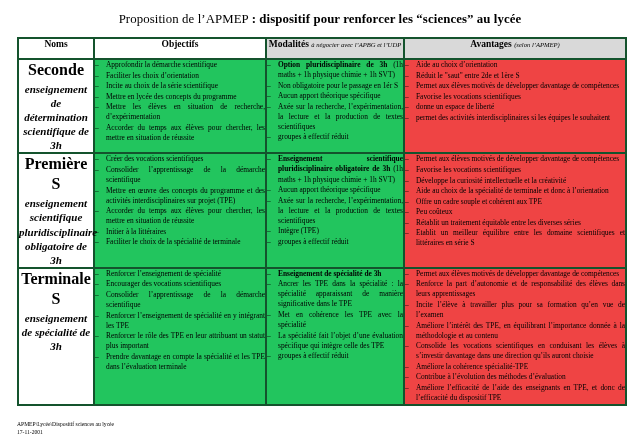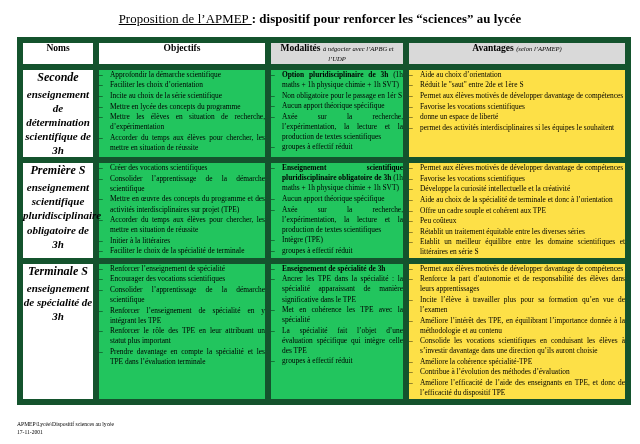--- a/index.html
+++ b/index.html
@@ -21,33 +21,33 @@
     box-sizing: border-box;
   }
   .doc-title {
     text-align: center;
     font-size: 12.8px;
     padding-top: 12px;
     padding-bottom: 0px;
     letter-spacing: 0.1px;
     white-space: nowrap;
   }
-  .doc-title .t-light { font-weight: normal; text-decoration: underline; }
+  .doc-title .t-light { font-weight: normal; }
   .doc-title .t-bold  { font-weight: bold; }
 
   table.main {
     position: absolute;
     left: 17px;
     top: 37px;
     width: 608px;
     border-collapse: collapse;
     table-layout: fixed;
   }
   table.main td, table.main th {
-    border: 6px solid #14532d;
+    border: 2px solid #14532d;
     vertical-align: top;
     padding: 0;
   }
   
   col.c-noms { width: 76px; }
   col.c-obj  { width: 172px; }
   col.c-mod  { width: 138px; }
   col.c-ava  { width: 222px; }
 
   thead th {
@@ -67,38 +67,37 @@
     font-size: 6.6px;
   }
 
   td.noms {
     background: #ffffff;
     text-align: center;
     vertical-align: middle;
     padding: 3px 2px;
   }
   td.noms .nm-main {
-    font-size: 12px;
+    font-size: 16px;
     font-weight: bold;
     display: block;
     line-height: 1.25;
     margin-bottom: 2px;
-    font-style: italic;
   }
   td.noms .nm-sub {
     font-size: 11px;
     font-weight: bold;
     font-style: italic;
     display: block;
     line-height: 1.28;
   }
 
   td.objectifs { background: #22c55e; padding: 4px 4px 4px 3px; }
   td.modalites { background: #22c55e; padding: 4px 3px 4px 3px; }
-  td.avantages { background: #fde047; padding: 4px 4px 4px 3px; }
+  td.avantages { background: #ef4444; padding: 4px 4px 4px 3px; }
 
   ul.dashlist {
     list-style: none;
     margin: 0;
     padding: 0;
   }
   ul.dashlist > li {
     position: relative;
     padding-left: 11px;
     font-size: 7.4px;

